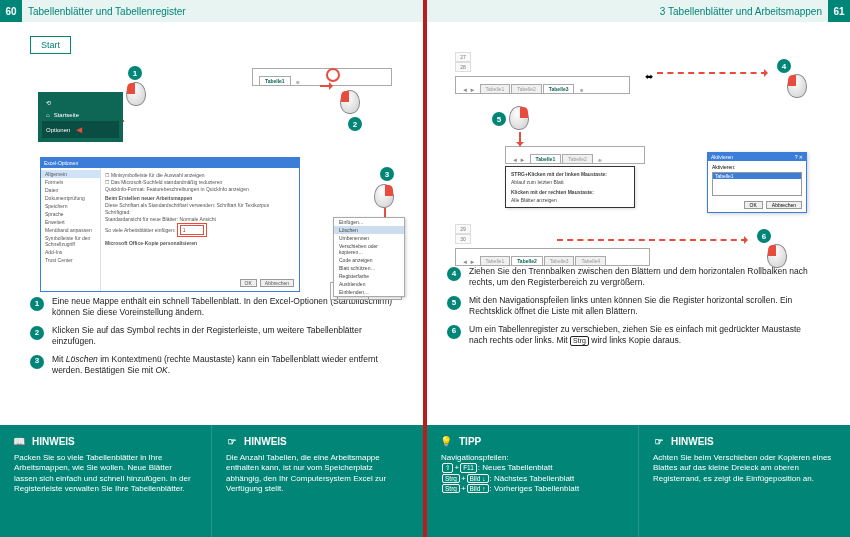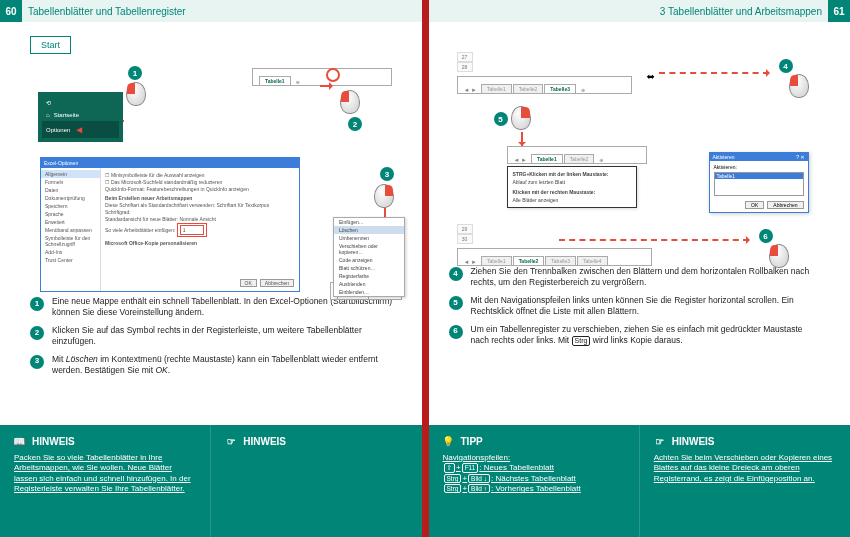--- a/index.html
+++ b/index.html
@@ -1,19 +1,19 @@
 <!DOCTYPE html>
 <html><head>
 <meta charset="utf-8">
 <style>
   * { box-sizing: border-box; margin: 0; padding: 0; }
   body { font-family: Arial, sans-serif; background: #fff; width: 850px; margin: 0 auto; }
   .spread { display: flex; width: 850px; height: 537px; }
   .page { flex: 1; display: flex; flex-direction: column; position: relative; }
-  .page-left { border-right: 7px solid #b91c1c; }
+  .page-left { border-right: 4px solid #b91c1c; }
   
   .header { height: 22px; background: #e8f4f2; display: flex; align-items: center; font-size: 9px; position: relative; }
   .page-left .header { padding-left: 28px; }
   .page-right .header { justify-content: flex-end; padding-right: 28px; }
   .page-num { position: absolute; width: 22px; height: 22px; background: #008577; color: #fff; display: flex; align-items: center; justify-content: center; font-size: 10px; font-weight: bold; }
   .page-left .page-num { left: 0; }
   .page-right .page-num { right: 0; }
   .header-title { color: #008577; font-size: 10px; }
   
   .content { flex: 1; padding: 12px 20px 0 30px; position: relative; }
@@ -88,21 +88,21 @@
   .steps { font-size: 8.5px; color: #222; margin-top: 4px; line-height: 1.35; }
   .step-row { display: flex; gap: 8px; margin-bottom: 6px; }
   .step-row .step-badge { flex-shrink: 0; margin-top: 1px; }
   .step-row em { font-style: italic; }
   .kbd { display: inline-block; border: 1px solid currentColor; border-radius: 2px; padding: 0 2px; font-size: 7px; line-height: 1.1; }
   
   .footer { display: flex; background: #008577; color: #fff; height: 112px; }
   .fbox { flex: 1; padding: 10px 14px 8px 14px; position: relative; }
   .fbox + .fbox { border-left: 1px solid rgba(255,255,255,.15); }
   .fbox-title { font-size: 10px; font-weight: bold; margin-bottom: 6px; display: flex; align-items: center; gap: 6px; }
-  .fbox-text { font-size: 8px; line-height: 1.3; text-decoration: underline; }
+  .fbox-text { font-size: 8px; line-height: 1.3; }
   .ficon { width: 12px; height: 12px; display: inline-flex; align-items: center; justify-content: center; }
   .fkbd { display: inline-block; border: 1px solid #fff; border-radius: 2px; padding: 0 2px; font-size: 6.5px; line-height: 1.1; margin: 0 1px; }
   .nav-arrows { position: absolute; font-size: 6px; display: flex; gap: 3px; color: #888; }
 </style>
 </head>
 <body>
 
 <div class="spread">
 
   <div class="page page-left">
@@ -216,20 +216,21 @@
             <span class="ficon">📖</span>
             <span>HINWEIS</span>
           </div>
         <div class="fbox-text">Packen Sie so viele Tabellenblätter in Ihre Arbeitsmappen, wie Sie wollen. Neue Blätter lassen sich einfach und schnell hinzufügen. In der Registerleiste verwalten Sie Ihre Tabellenblätter.</div>
       </div>
       <div class="fbox">
         <div class="fbox-title">
             <span class="ficon">☞</span>
             <span>HINWEIS</span>
           </div>
+        <div class="fbox-text">Die Anzahl Tabellen, die eine Arbeitsmappe enthalten kann, ist nur vom Speicherplatz abhängig, den Ihr Computersystem Excel zur Verfügung stellt.</div>
       </div>
     </div>
   </div>
 
   <div class="page page-right">
     <div class="header">
       <div class="header-title">3   Tabellenblätter und Arbeitsmappen</div>
       <div class="page-num">61</div>
     </div>
     <div class="content">

